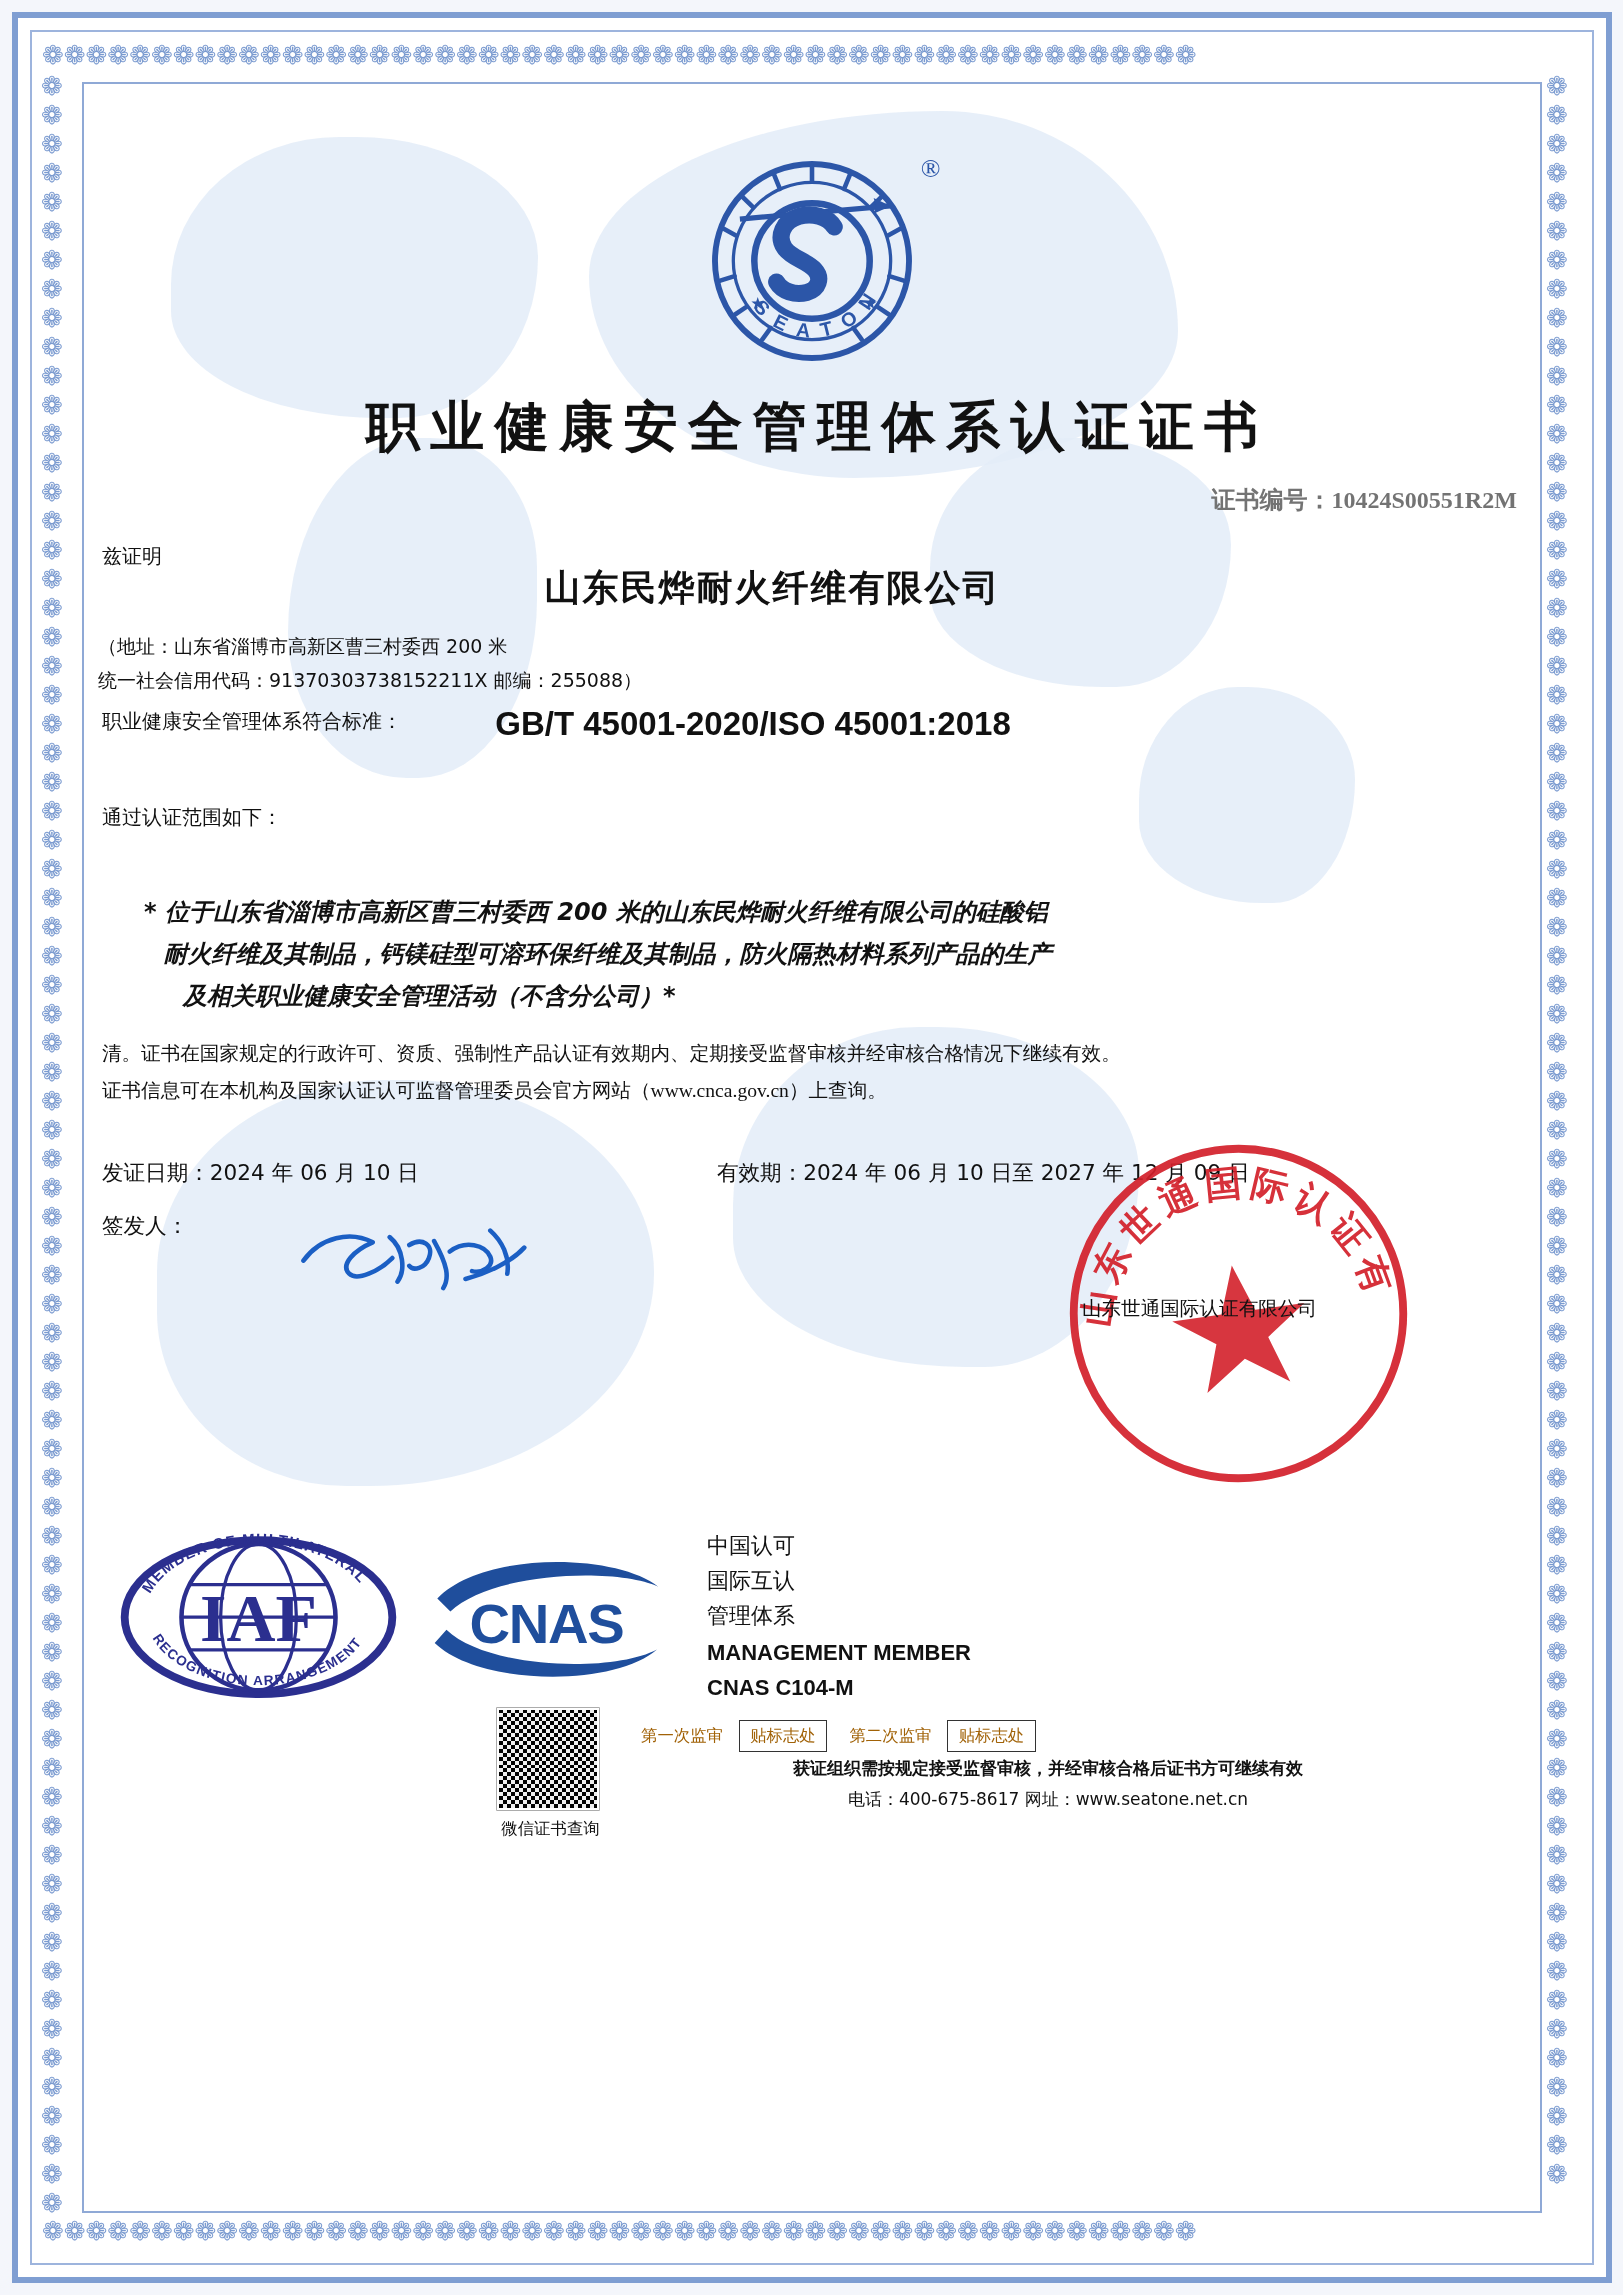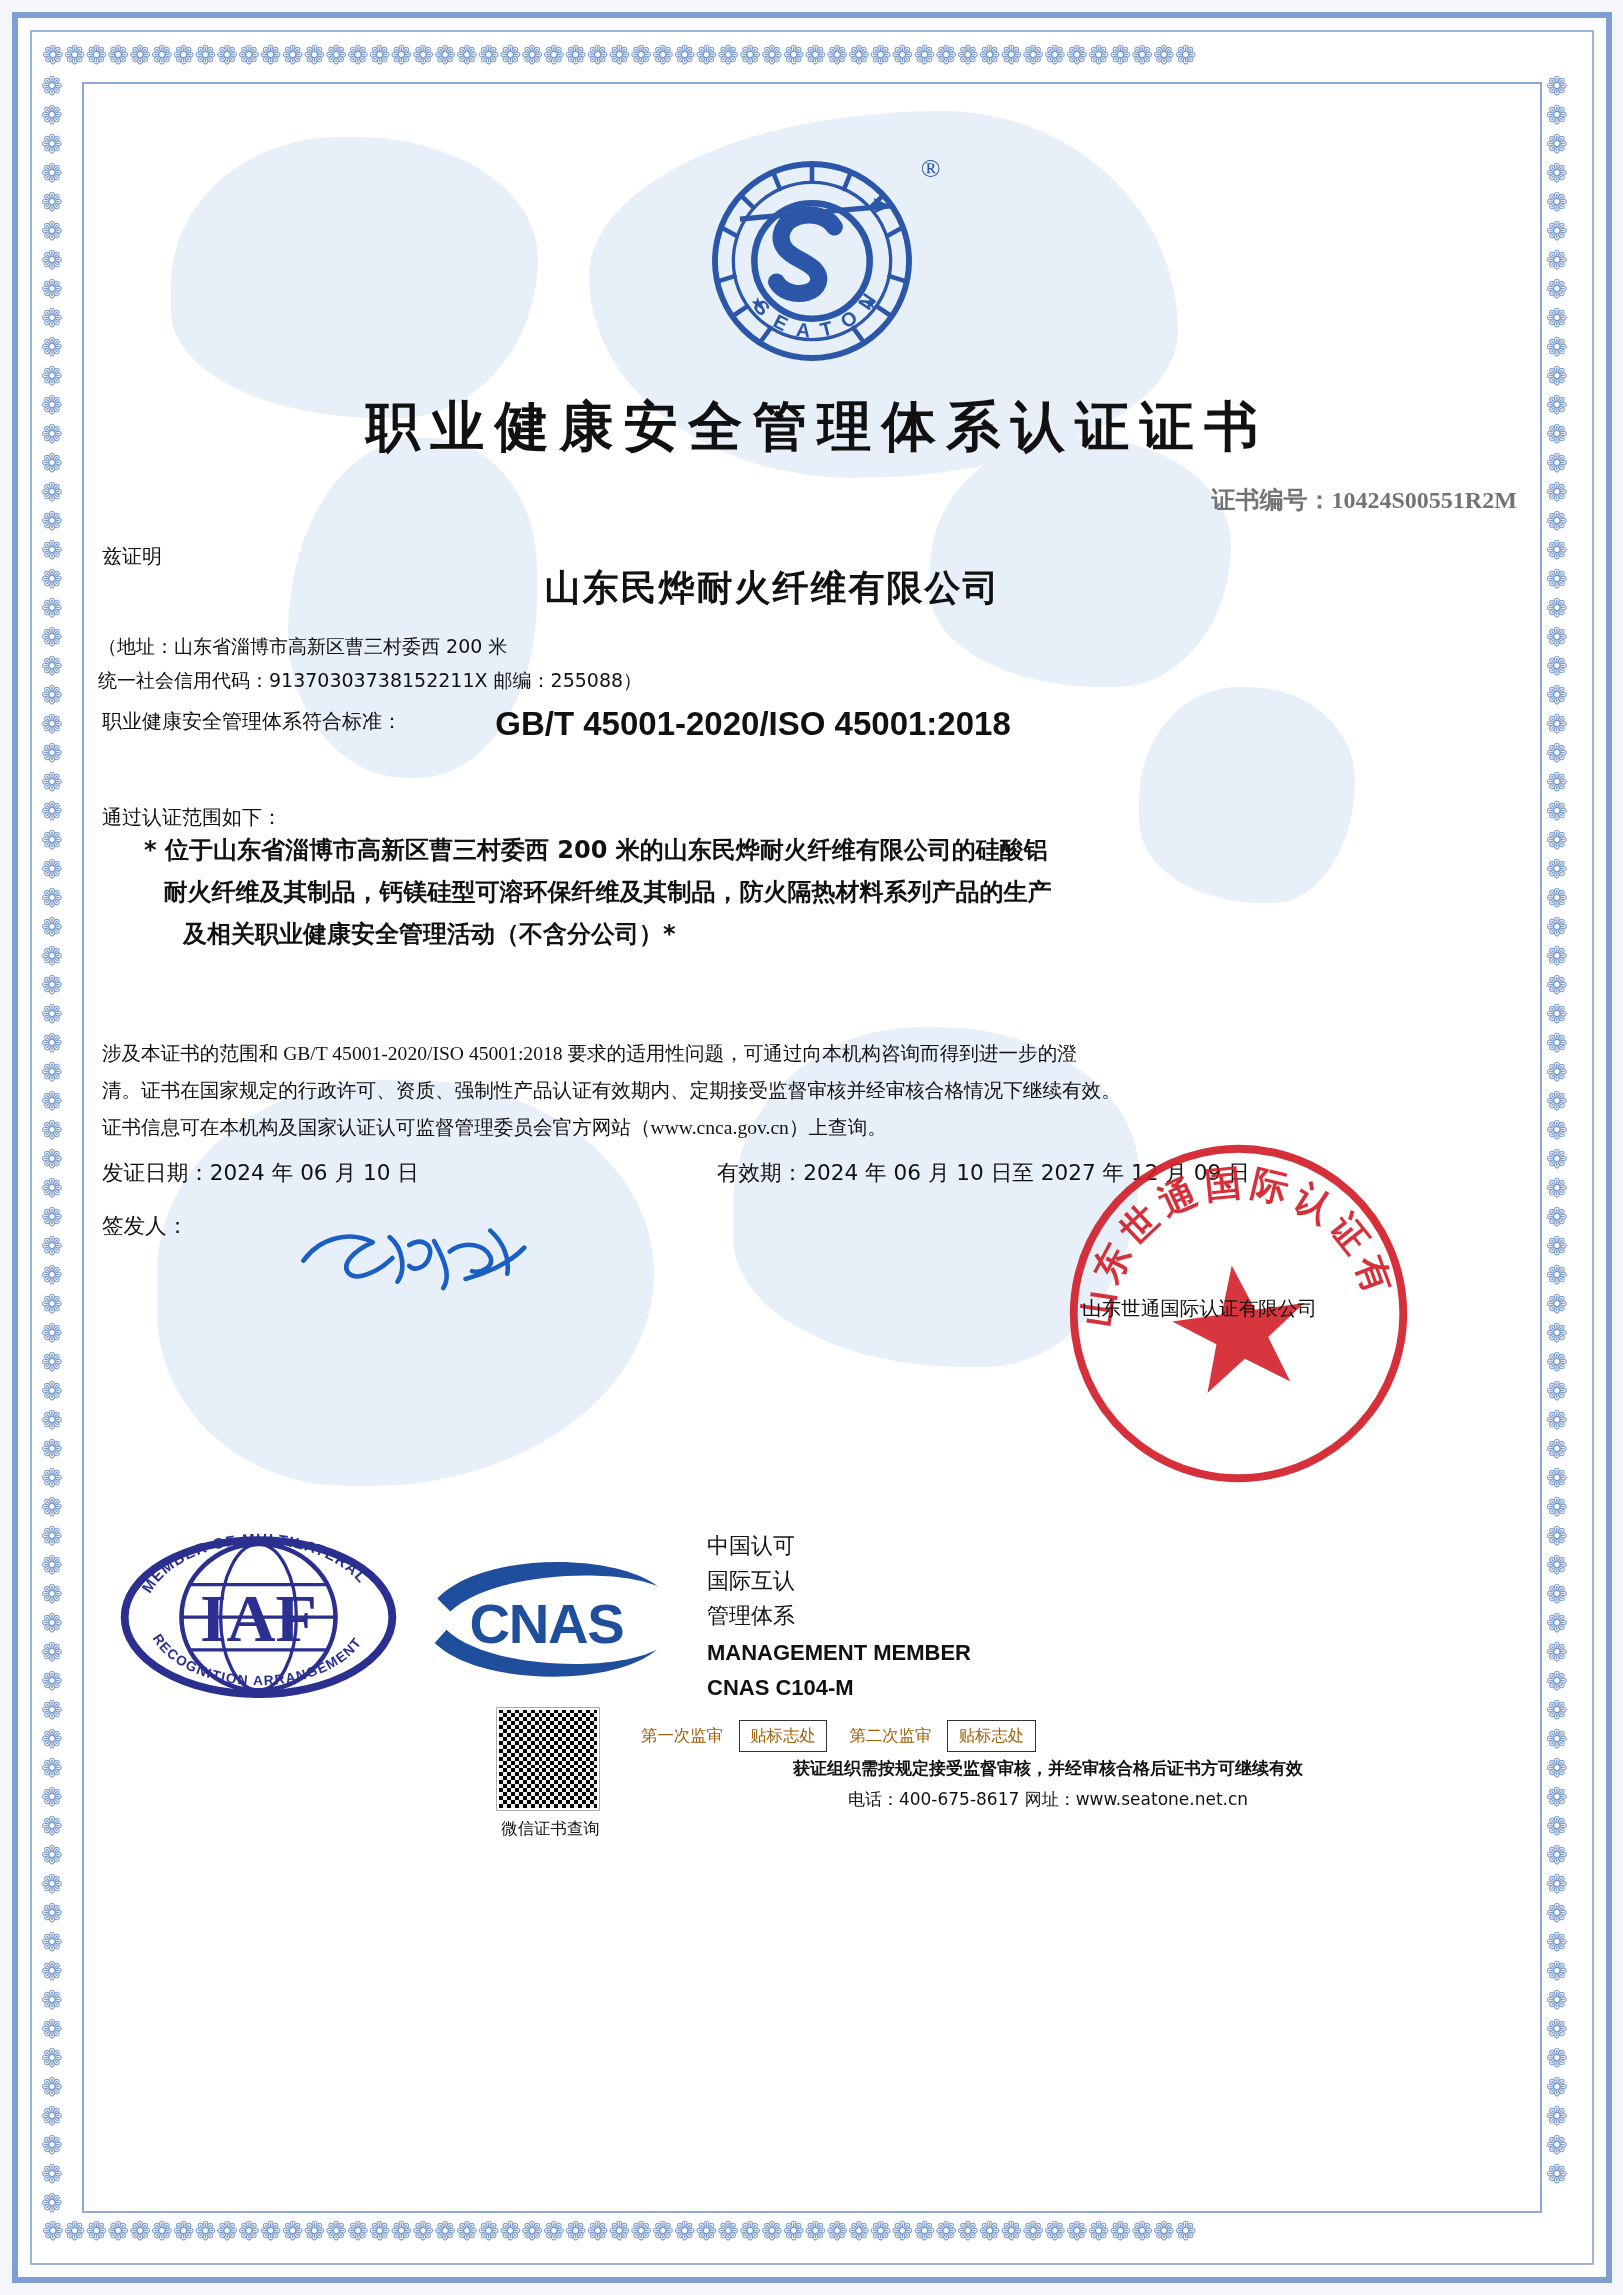--- a/index.html
+++ b/index.html
@@ -187,27 +187,28 @@
     top: 706px;
     font-size: 20px;
     font-family: "DejaVu Sans", sans-serif;
     color: #111;
     text-align: right;
   }
   .scope-body {
     position: absolute;
     left: 46px;
     right: 39px;
-    top: 731px;
+    top: 793px;
     font-family: "DejaVu Sans", sans-serif;
     font-size: 24px;
     font-weight: 600;
     line-height: 42px;
     color: #111;
     text-align: left;
+    font-style: italic;
   }
   .scope-body .l2 { padding-left: 19.6px; }
   .scope-body .l3 { padding-left: 39px; }
 
   .note {
     position: absolute;
     left: 3.9px;
     right: 6.5px;
     top: 937px;
     font-family: "Liberation Serif", serif;
@@ -446,21 +447,20 @@
     <div class="std-value">GB/T 45001-2020/ISO 45001:2018</div>
 
     <div class="scope-label">通过认证范围如下：</div>
     <div class="scope-body">
       <div class="l1">* 位于山东省淄博市高新区曹三村委西 200 米的山东民烨耐火纤维有限公司的硅酸铝</div>
       <div class="l2">耐火纤维及其制品，钙镁硅型可溶环保纤维及其制品，防火隔热材料系列产品的生产</div>
       <div class="l3">及相关职业健康安全管理活动（不含分公司）*</div>
     </div>
 
     <div class="note">
-      <div>涉及本证书的范围和 GB/T 45001-2020/ISO 45001:2018 要求的适用性问题，可通过向本机构咨询而得到进一步的澄</div>
       <div>清。证书在国家规定的行政许可、资质、强制性产品认证有效期内、定期接受监督审核并经审核合格情况下继续有效。</div>
       <div>证书信息可在本机构及国家认证认可监督管理委员会官方网站（www.cnca.gov.cn）上查询。</div>
     </div>
 
     <div class="dates">
       <span class="issue">发证日期：2024 年 06 月 10 日</span>
       <span class="valid">有效期：2024 年 06 月 10 日至 2027 年 12 月 09 日</span>
     </div>
 
     <div class="signer-label">签发人：</div>

